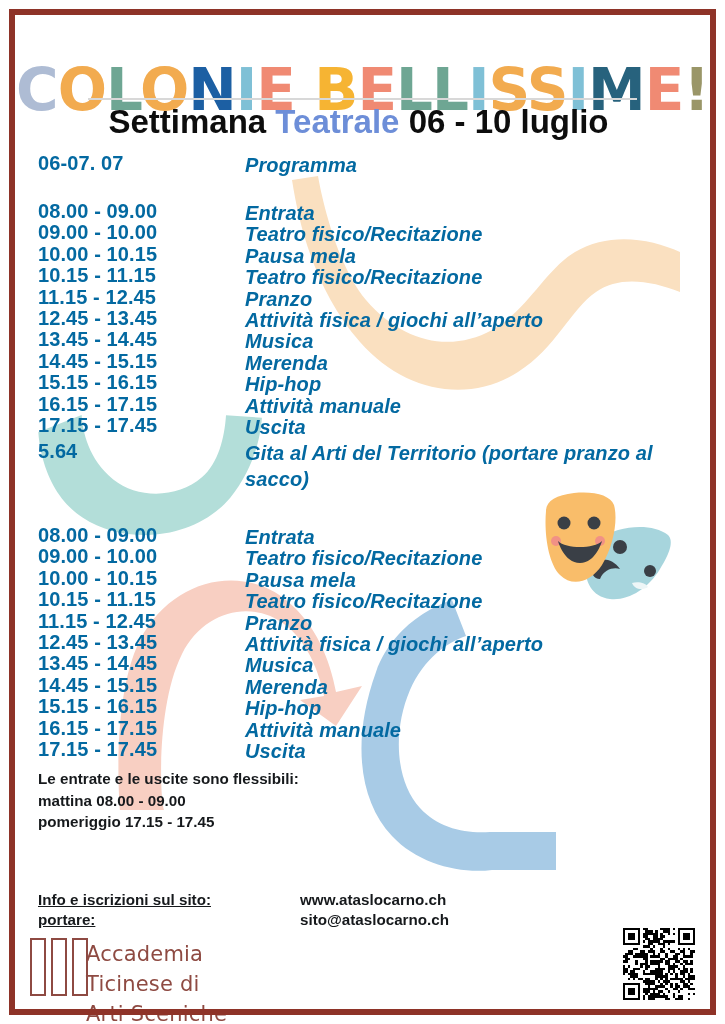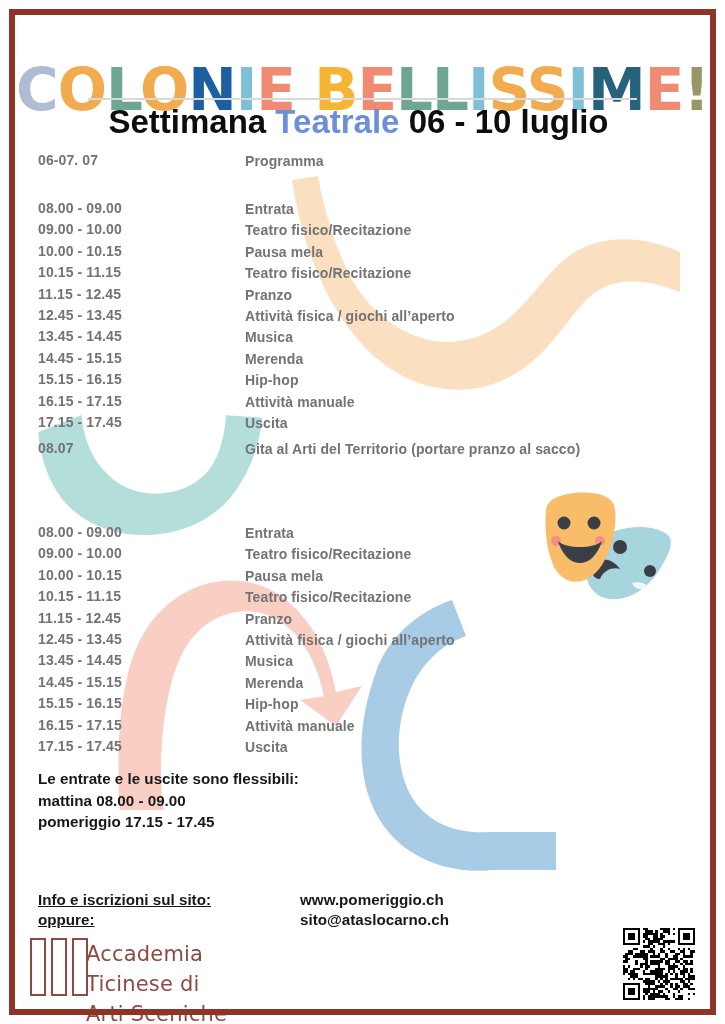--- a/index.html
+++ b/index.html
@@ -87,38 +87,39 @@
     font-family: "Liberation Sans", sans-serif;
   }
   .subtitle .accent { color: #6d8ed8; }
 
   
   .row {
     position: absolute;
     left: 38px;
     right: 30px;
     height: 20px;
-    font-size: 14px;
+    font-size: 20px;
     font-weight: 700;
-    color: #737373;
+    color: #0369a1;
     letter-spacing: 0.1px;
     white-space: nowrap;
   }
   .row .time {
     position: absolute;
     left: 0;
     top: 0;
   }
   .row .act {
     position: absolute;
     left: 207px;
     top: 0;
     right: 0;
     white-space: normal;
     line-height: 1.32;
+    font-style: italic;
   }
   .note {
     position: absolute;
     left: 38px;
     font-size: 15.2px;
     font-weight: 700;
     color: #16191c;
     line-height: 1.42;
     white-space: pre-line;
   }
@@ -292,21 +293,21 @@
           <span class="time">16.15 - 17.15</span>
           <span class="act">Attività manuale</span>
         </div>
         <div class="row" style="top: 414px;">
           <span class="time">17.15 - 17.45</span>
           <span class="act">Uscita</span>
         </div>
       </div>
 
     <div class="row" style="top:440px; height:auto">
-      <span class="time">08.07</span>
+      <span class="time">5.64</span>
       <span class="act" style="max-width:460px">Gita al Arti del Territorio (portare pranzo al sacco)</span>
     </div>
 
 
     <div id="block2-host">
         <div class="row" style="top: 524px;">
           <span class="time">08.00 - 09.00</span>
           <span class="act">Entrata</span>
         </div>
         <div class="row" style="top: 545.4px;">
@@ -351,24 +352,24 @@
         </div>
       </div>
 
     <div class="note" style="top:768px">Le entrate e le uscite sono flessibili:
 mattina 08.00 - 09.00
 pomeriggio 17.15 - 17.45</div>
 
 
     <div class="kv" style="top:891px">
       <span class="k">Info e iscrizioni sul sito:</span>
-      <span class="v">www.pomeriggio.ch</span>
+      <span class="v">www.ataslocarno.ch</span>
     </div>
     <div class="kv" style="top:911px">
-      <span class="k">oppure:</span>
+      <span class="k">portare:</span>
       <span class="v">sito@ataslocarno.ch</span>
     </div>
 
     <div class="logo">
       <div class="logo-bars">
         <i></i>
         <i></i>
         <i></i>
       </div>
       <div class="logo-text">Accademia

